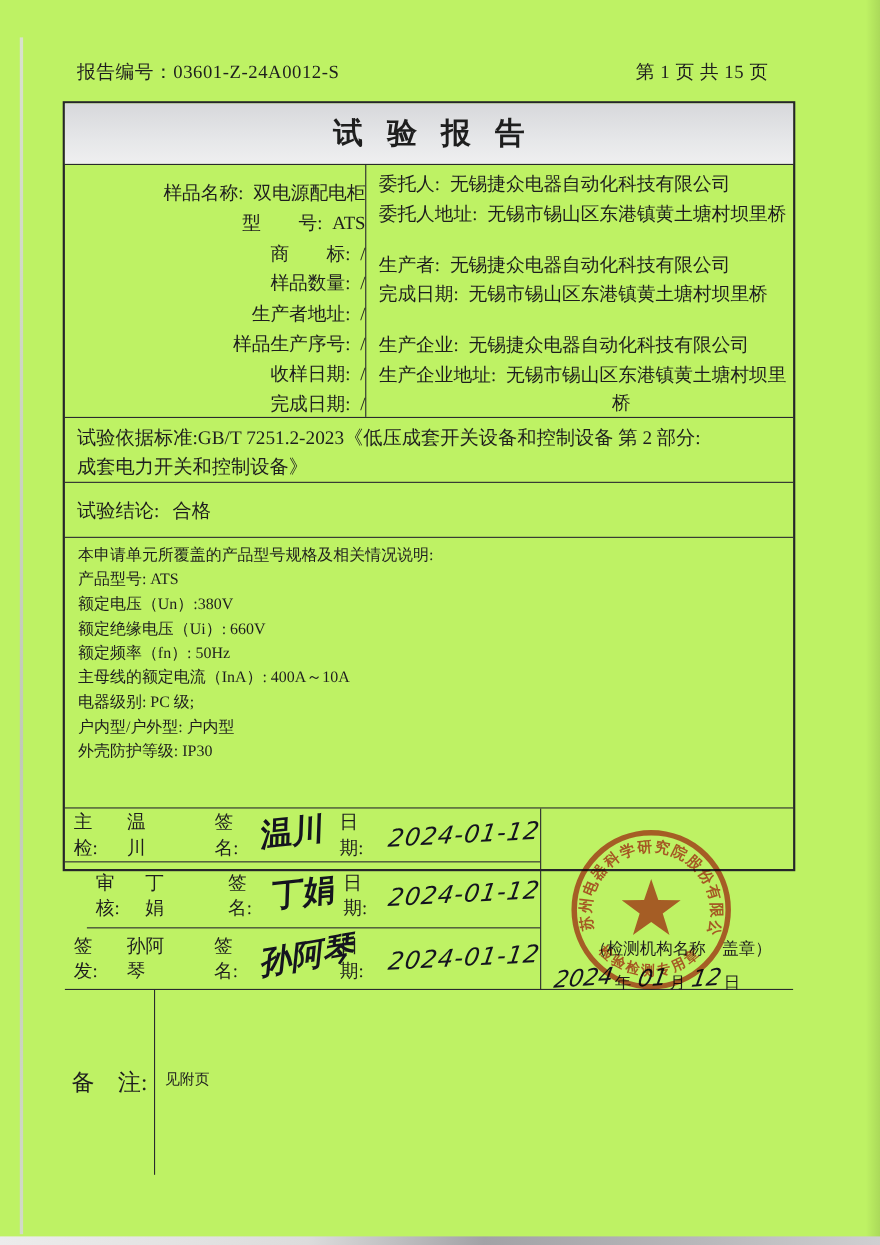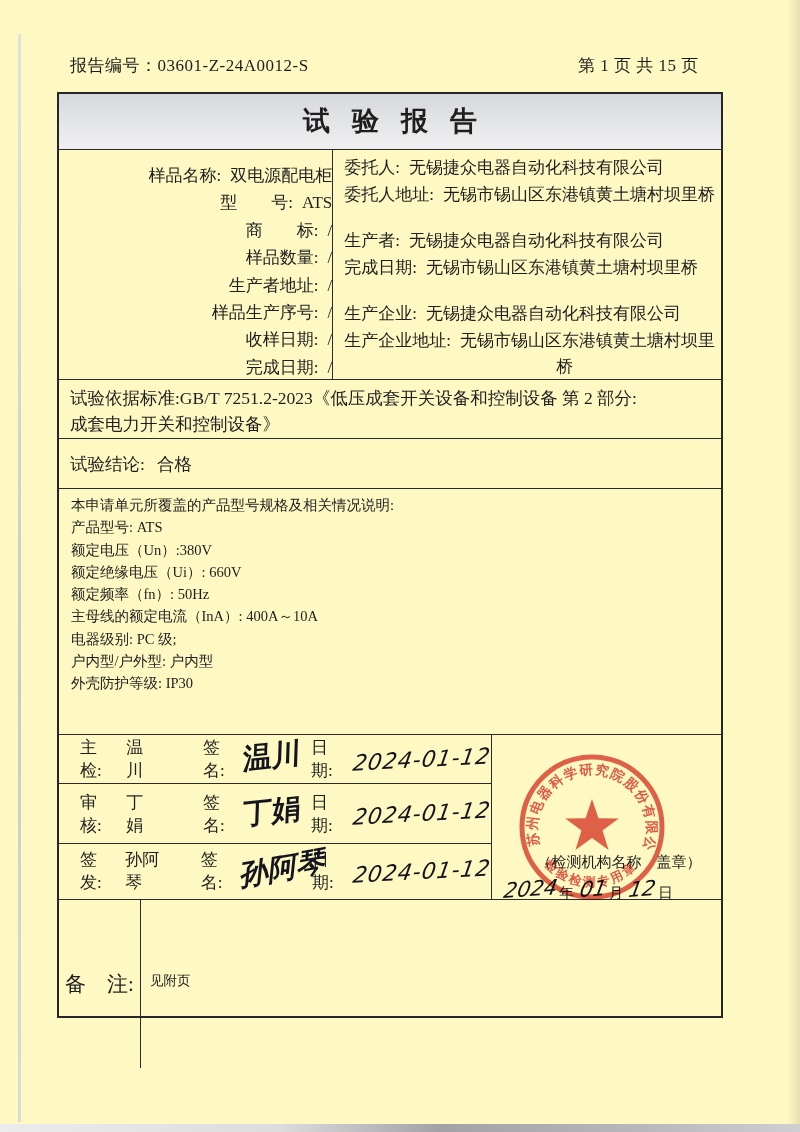--- a/index.html
+++ b/index.html
@@ -1,35 +1,35 @@
 <!DOCTYPE html>
 <html><head>
 <meta charset="utf-8">
 <style>
   html,body{margin:0;padding:0;}
   body{background:#f2f2f2;}
   .page{
     position:relative;width:800px;height:1132px;margin:0 auto;
-    background:#fef9c3;overflow:hidden;
+    background:#bef264;overflow:hidden;
     font-family:"Liberation Serif","DejaVu Serif",serif;
     color:#1e1e1e;
   }
   
   .edge-left{position:absolute;left:18px;top:34px;width:3px;height:1088px;
     background:linear-gradient(#dedee0,#c2c2c6 60%,#d6d6d8);opacity:.85;}
   .edge-right{position:absolute;right:0;top:0;width:13px;height:1132px;
     background:linear-gradient(90deg,rgba(0,0,0,0),rgba(0,0,0,0.10));}
   .edge-bottom{position:absolute;left:0;top:1124px;width:800px;height:8px;
     background:linear-gradient(90deg,#ececec 0%,#dcdcdc 35%,#a2a2a6 55%,#b8b8bb 80%,#cfcfd1 100%);}
   
   .hdr{position:absolute;top:54px;font-size:17px;letter-spacing:.5px;white-space:nowrap;}
   .hdr.left{left:70px;}
   .hdr.right{left:578px;}
   
-  .tbl{position:absolute;left:57px;top:92px;width:666px;height:926px;
+  .tbl{position:absolute;left:57px;top:92px;width:666px;height:700px;
     border:2px solid #26262a;box-sizing:border-box;}
   .row{position:absolute;left:0;right:0;box-sizing:border-box;}
   .bb{border-bottom:1.5px solid #2a2a2e;}
   .row-title{top:0;height:56px;line-height:54px;text-align:center;
     font-size:27px;font-weight:bold;letter-spacing:22px;padding-left:22px;
     background:linear-gradient(180deg,#d7d8db,#e6e7e9 60%,#efeff0);}
   .row-main{top:56px;height:230px;display:flex;}
   .cell-sample{width:296px;border-right:1.5px solid #2a2a2e;box-sizing:border-box;
     padding:12px 0 0 13px;font-size:17px;text-align:right;}
   .cell-sample .line{height:27.4px;line-height:27.4px;white-space:nowrap;}
@@ -40,21 +40,21 @@
   .cell-party .cont{padding-left:212px;}
   .cell-party .v{margin-left:9px;}
   .row-standard{top:286px;height:59px;padding:5px 10px 0 11px;font-size:17.5px;line-height:26px;}
   .row-conclusion{top:345px;height:50px;padding:13px 0 0 11px;font-size:17.5px;}
   .row-conclusion .v{margin-left:12px;margin-top:42px;}
   .row-specs{top:395px;height:246px;padding:5px 0 0 12px;font-size:14.5px;}
   .row-specs .line{height:22.3px;line-height:22.3px;white-space:nowrap;}
   .row-sign{top:641px;height:165px;}
   .sig-left{position:absolute;left:0;top:0;width:433px;height:165px;
     border-right:1.5px solid #2a2a2e;box-sizing:border-box;}
-  .sig-row{display:flex;align-items:center;box-sizing:border-box;padding-left:21px;
+  .sig-row{display:flex;align-items:center;box-sizing:border-box;padding-left:8px;
     font-size:17px;overflow:visible;}
   .sig-row .name{margin-left:10px;}
   .sig-row .slabel{margin-left:29px;}
   .sig-row .auto{width:70px;margin-left:4px;position:relative;overflow:visible;}
   .sig-row .dlabel{margin-left:2px;}
   .hw{font-family:"DejaVu Sans",sans-serif;color:#14141f;display:inline-block;}
   .hw-name{font-size:29px;font-weight:bold;transform:rotate(-6deg) skewX(-8deg);
     white-space:nowrap;position:relative;top:-2px;}
   .hw-date{font-size:22px;font-style:italic;letter-spacing:1px;
     transform:rotate(-3deg) skewX(-12deg);white-space:nowrap;margin-left:6px;}
@@ -131,21 +131,21 @@
     <div class="row row-sign bb">
       <div class="sig-left">
         <div class="sig-row bb" style="height:49px;">
           <span>主检:</span>
           <span class="name">温　川</span>
           <span class="slabel">签名:</span>
           <span class="auto"><span class="hw hw-name">温川</span></span>
           <span class="dlabel">日期:</span>
           <span class="hw hw-date">2024-01-12</span>
         </div>
-        <div class="sig-row bb" style="height:60px;">
+        <div class="sig-row bb" style="height:60px;margin-left:20px;">
           <span>审核:</span>
           <span class="name">丁　娟</span>
           <span class="slabel">签名:</span>
           <span class="auto"><span class="hw hw-name">丁娟</span></span>
           <span class="dlabel">日期:</span>
           <span class="hw hw-date">2024-01-12</span>
         </div>
         <div class="sig-row" style="height:54px;">
           <span>签发:</span>
           <span class="name">孙阿琴</span>

